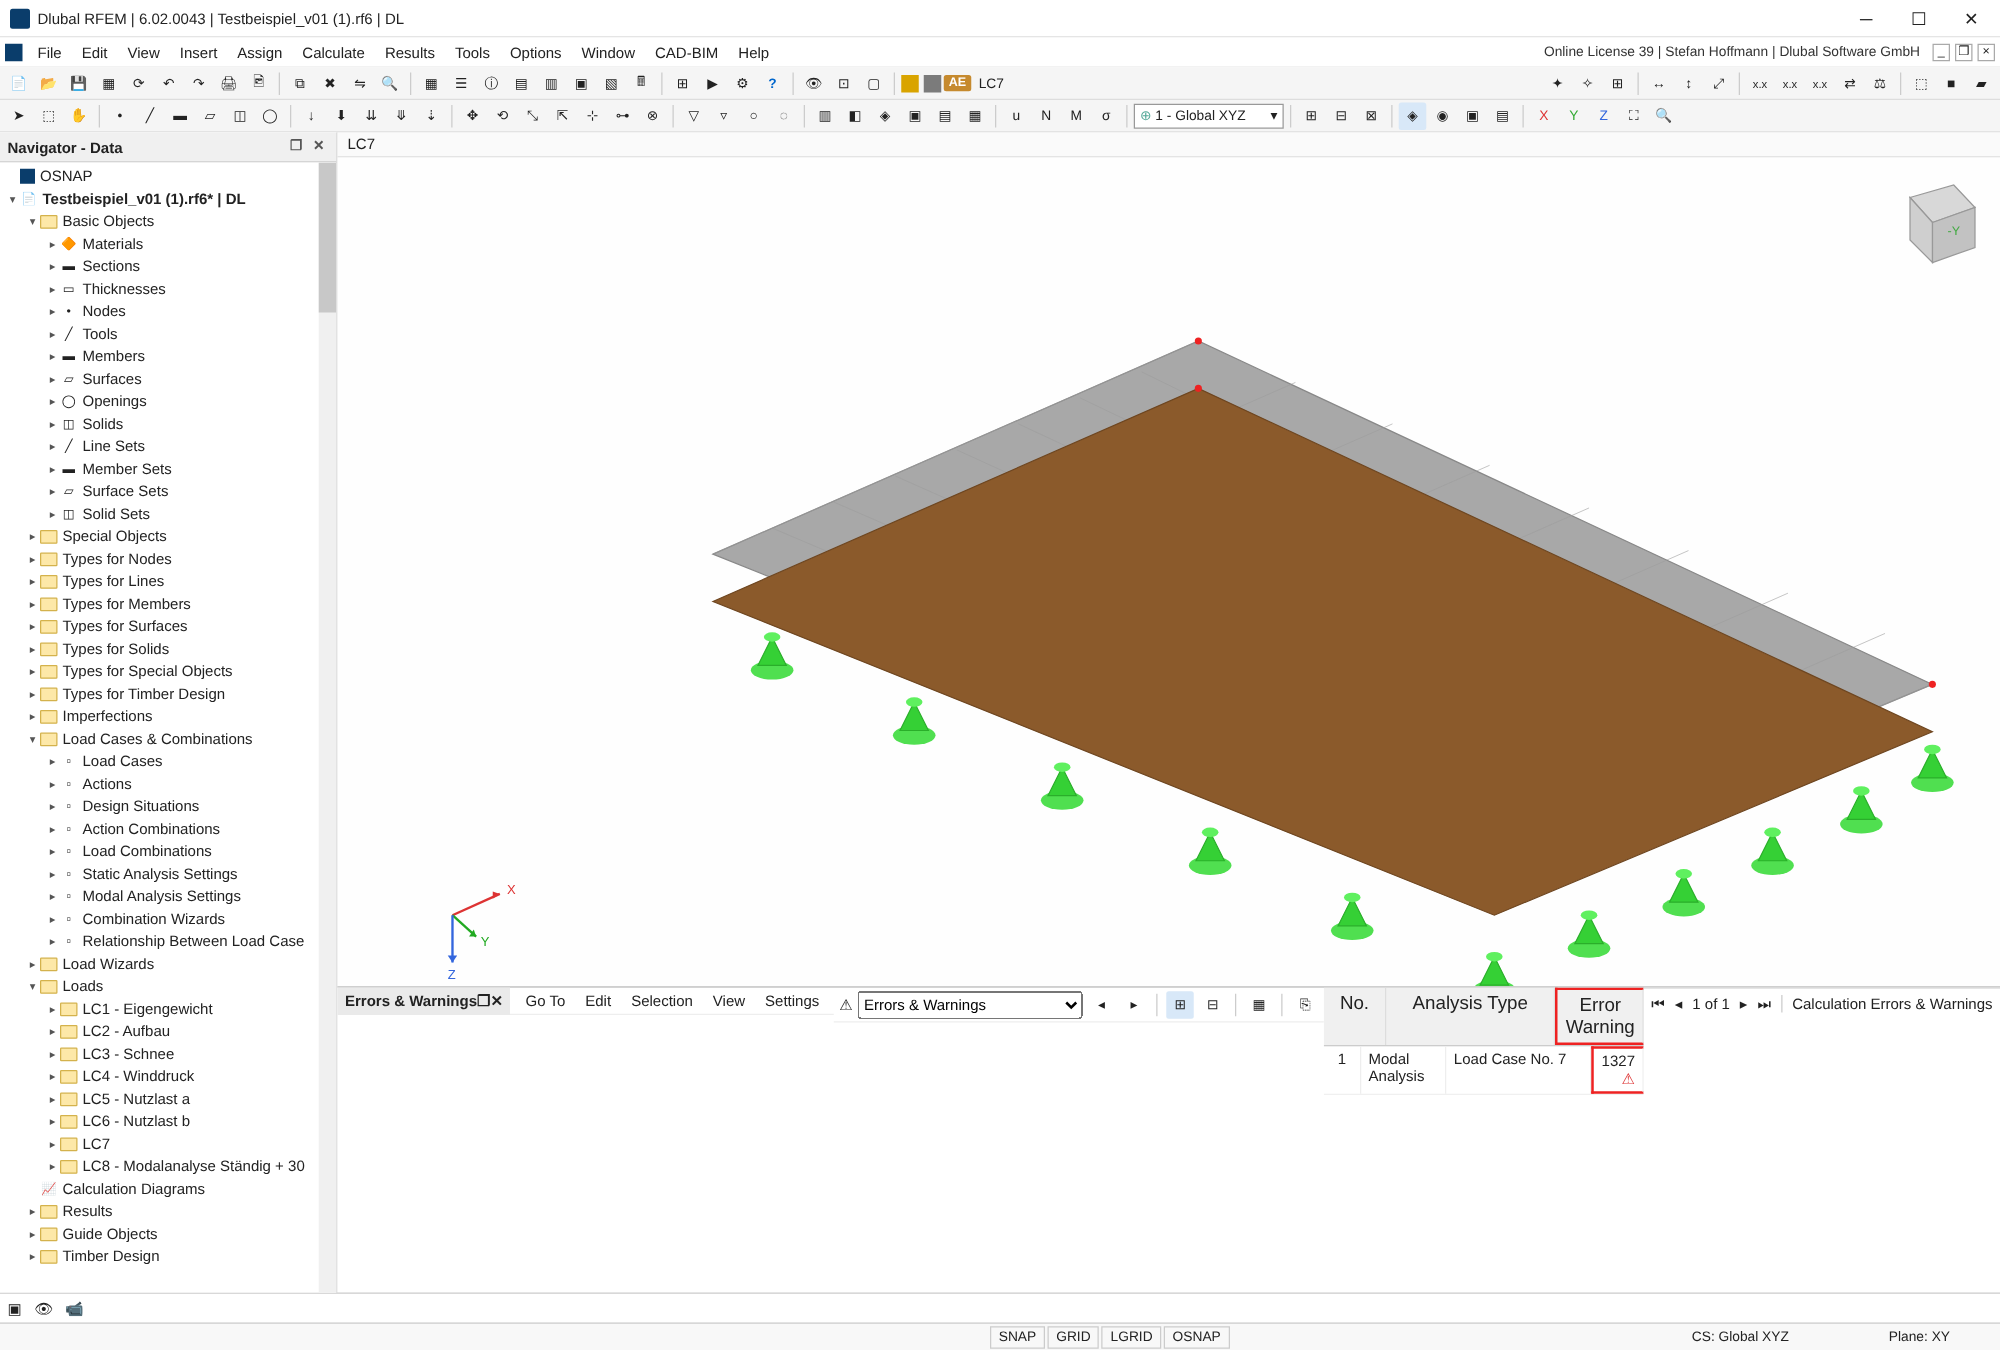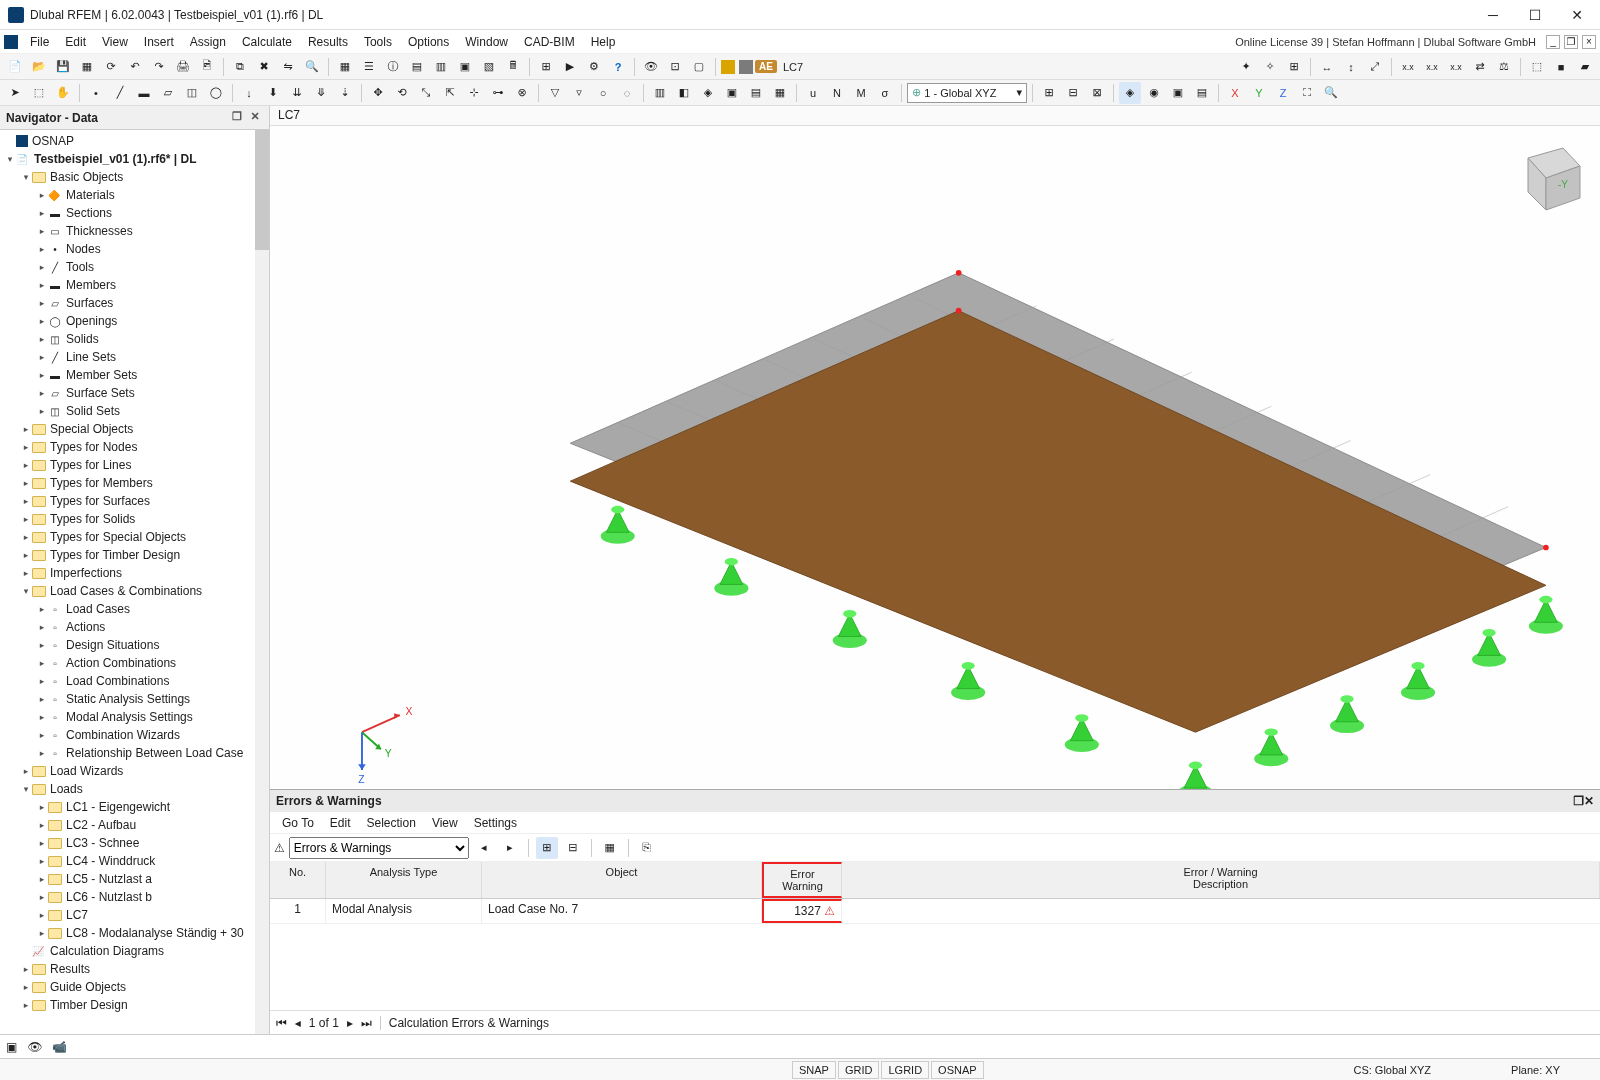--- a/index.html
+++ b/index.html
@@ -31,29 +31,29 @@
 .tree-item { display: flex; align-items: center; height: 18px; white-space: nowrap; cursor: pointer; }
 .twisty { width: 12px; font-size: 9px; color: #555; text-align: center; }
 .twisty.blank { color: transparent; }
 .ticon { width: 14px; height: 14px; margin-right: 4px; display: inline-flex; align-items: center; justify-content: center; font-size: 10px; }
 .folder { background: #fde8a8; border: 1px solid #d4b24c; border-radius: 1px; width: 14px; height: 11px; }
 .tree-label { font-size: 12px; }
 .main { flex: 1; display: flex; flex-direction: column; min-width: 0; }
 .viewport-tab { height: 20px; padding: 2px 8px; font-size: 12px; border-bottom: 1px solid #ddd; background: #fafafa; }
 .viewport { flex: 1; background: #fefefe; position: relative; overflow: hidden; }
 .viewport svg { width: 100%; height: 100%; }
-.errors-panel { height: 245px; border-top: 1px solid #aaa; display: flex; flex-direction: column; background: #fff; }
+.errors-panel { height: 245px; border-top: 1px solid #aaa; display: flex; flex-direction: row; background: #fff; }
 .errors-title { height: 22px; background: #eaeaea; display: flex; align-items: center; padding: 0 6px; font-weight: 600; font-size: 12px; }
 .errors-title .spacer { flex: 1; }
 .errors-menubar { height: 22px; display: flex; align-items: center; padding: 0 4px; border-bottom: 1px solid #eee; }
 .errors-menubar .menu-item { padding: 2px 8px; font-size: 12px; cursor: pointer; text-align: center; }
 .errors-toolbar { height: 28px; display: flex; align-items: center; padding: 0 4px; gap: 4px; border-bottom: 1px solid #eee; }
 .errors-toolbar select { font-size: 12px; height: 22px; width: 180px; }
 .err-grid { flex: 1; overflow: auto; }
-.err-head { display: flex; background: #f0f0f0; border-bottom: 1px solid #ccc; font-size: 11px; }
+.err-head { display: flex; background: #f0f0f0; border-bottom: 1px solid #ccc; font-size: 15px; }
 .err-head .cell { padding: 4px 6px; border-right: 1px solid #ddd; text-align: center; }
 .err-row { display: flex; font-size: 12px; border-bottom: 1px solid #f0f0f0; }
 .err-row .cell { padding: 3px 6px; border-right: 1px solid #eee; }
 .col-no { width: 56px; text-align: center; }
 .col-type { width: 156px; }
 .col-obj { width: 280px; }
 .col-ew { width: 80px; text-align: center; }
 .col-desc { flex: 1; }
 .err-highlight { border: 2px solid #e22; }
 .pager { height: 24px; border-top: 1px solid #ddd; display: flex; align-items: center; padding: 0 6px; gap: 8px; font-size: 12px; }
@@ -674,28 +674,23 @@
         <div class="tbtn">⊟</div>
         <div class="tsep"></div>
         <div class="tbtn">▦</div>
         <div class="tsep"></div>
         <div class="tbtn">⎘</div>
       </div>
       <div class="err-grid">
         <div class="err-head">
           <div class="cell col-no">No.</div>
           <div class="cell col-type">Analysis Type</div>
-          <div class="cell col-obj">Object</div>
           <div class="cell col-ew err-highlight">
             <div>Error</div>
               <div>Warning</div>
-          </div>
-          <div class="cell col-desc">
-            <div>Error / Warning</div>
-              <div>Description</div>
           </div>
         </div>
         <div class="err-row">
           <div class="cell col-no">1</div>
           <div class="cell col-type">Modal Analysis</div>
           <div class="cell col-obj">Load Case No. 7</div>
           <div class="cell col-ew err-highlight" style="text-align:right"><span>1327</span> <span style="color:#d33">⚠</span></div>
         </div>
       </div>
       <div class="pager">

